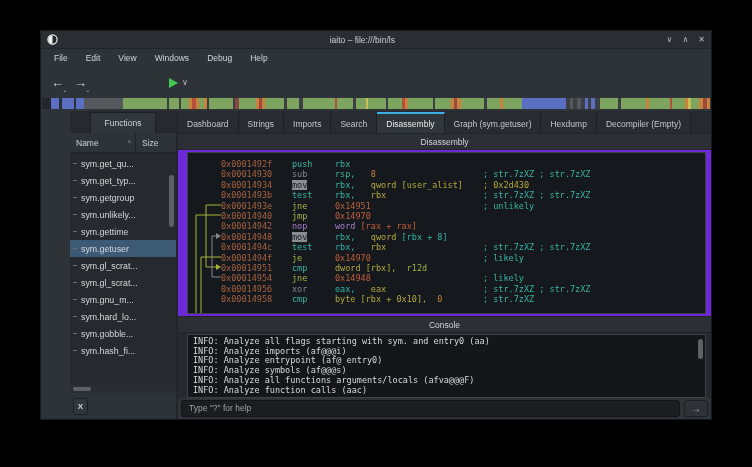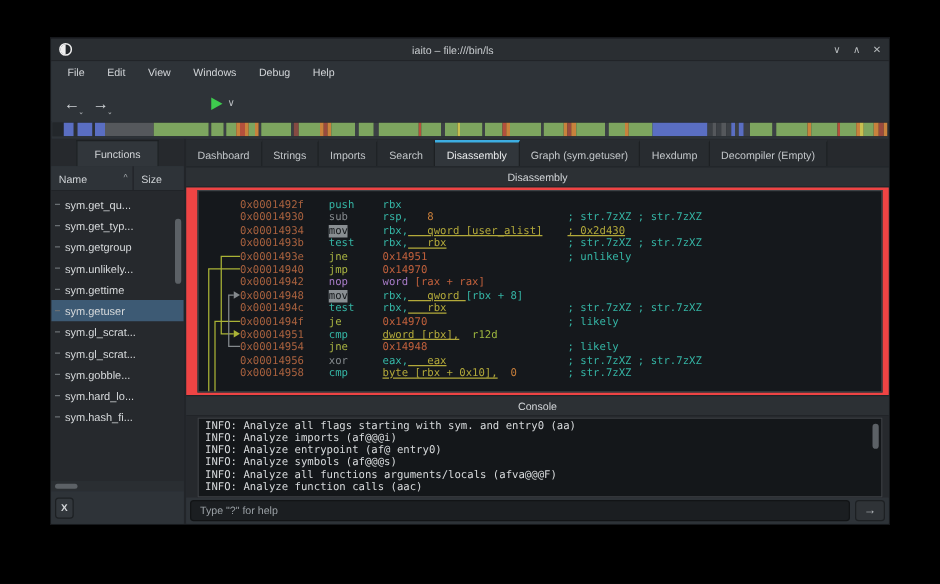--- a/index.html
+++ b/index.html
@@ -31,21 +31,21 @@
   .flag-input { position:absolute; left:158px; width:293px; height:16px; background:#1b1e21;
                 border:1px solid #121416; border-radius:3px; color:#9aa0a5; font-size:8.5px;
                 padding:0 7px; font-family:"Liberation Sans", sans-serif; }
   .flag-input::placeholder { color:#9aa0a5; }
 
   
   .memmap { height:11px; margin:1px 1px 2px 1px; display:flex; overflow:hidden; background:#23272b; flex:0 0 auto; }
   .memmap .seg { height:100%; }
 
   
-  .body { flex:1; display:flex; min-height:0; }
+  .body { flex:1; display:flex; min-height:0;margin-left:29px; }
 
   
   .left-panel { width:108px; flex:0 0 auto; display:flex; flex-direction:column;
                 border-right:2px solid #222529; background:#2e3338; }
   .left-tabstrip { height:22px; background:#26292d; display:flex; align-items:flex-end; flex:0 0 auto; }
   .left-tab { margin:0 auto; height:21px; background:#31363b; border:1px solid #1d2023; border-bottom:none;
               font-size:8.5px; color:#d2d5d8; display:flex; align-items:center; padding:0 14px; }
   .list-header { height:20px; display:flex; align-items:center; background:#2e3338;
                  border-bottom:1px solid #202327; font-size:8.5px; color:#cfd3d6; flex:0 0 auto; }
   .col-name { width:66px; padding-left:6px; display:flex; align-items:center; justify-content:space-between; border-right:1px solid #202327; height:100%; }
@@ -66,30 +66,30 @@
                color:#d2d5d8; font-size:8px; font-weight:bold; display:flex; align-items:center; justify-content:center; }
 
   
   .main { flex:1; display:flex; flex-direction:column; min-width:0; }
   .tabstrip { height:22px; background:#26292d; display:flex; align-items:flex-end; flex:0 0 auto; }
   .tab { height:21px; display:flex; align-items:center; padding:0 9px; font-size:8.5px; color:#c3c7ca;
          background:#282c30; border-right:1px solid #1d2023; border-top:2px solid transparent; }
   .tab.active { background:#31363b; color:#e9ebec; border-top:2px solid #3daee2; }
   .panel-title { height:17px; background:#2c3034; border-top:1px solid #212428; border-bottom:1px solid #212428;
                  display:flex; align-items:center; justify-content:center; font-size:8.5px; color:#d2d5d8; flex:0 0 auto; }
-  .disasm-wrap { height:166px; background:#ef4444; padding:2px 5px 2px 9px; flex:0 0 auto; }
+  .disasm-wrap { height:166px; background:#6d28d9; padding:2px 5px 2px 9px; flex:0 0 auto; }
   .disasm-box { width:100%; height:100%; background:#15181c; border:1px solid #3e4246; position:relative; overflow:hidden; }
   .arrow-svg { position:absolute; left:0; top:0; }
   .dis-rows { position:absolute; left:33px; top:6px; right:0;
               font-family:"DejaVu Sans Mono", monospace; font-size:8.5px; line-height:10.4px; white-space:pre; }
   .dis-row { position:relative; height:10.4px; }
   .d-addr { display:inline-block; width:71px; color:#a8613e; }
   .d-mn-cell { display:inline-block; width:43px; }
   .d-comment { position:absolute; left:262px; top:0; }
-  .c-teal { color:#35b5a5; } .c-yellow { color:#b3a93a;text-decoration:underline; } .c-orange { color:#c87e3a; }
+  .c-teal { color:#35b5a5; } .c-yellow { color:#b3a93a; } .c-orange { color:#c87e3a; }
   .c-target { color:#c0603c; } .c-purple { color:#a87cc8; } .c-gray { color:#83888c; }
   .c-olive { color:#a9b442; } .c-green2 { color:#9cb53e; }
   .mn-hl { background:#898e92; color:#16191c; }
 
   .console-wrap { flex:1; background:#26292d; padding:1px 5px 0 9px; min-height:0; position:relative; }
   .console-box { width:100%; height:100%; background:#14171a; border:1px solid #3e4246;
                  overflow:hidden; padding:2px 5px; font-family:"DejaVu Sans Mono", monospace;
                  font-size:8.5px; line-height:9.7px; color:#d6d9db; white-space:pre; }
   .console-scroll { position:absolute; right:8px; top:6px; width:5px; height:20px; background:#5c6166; border-radius:3px; }
 
@@ -255,25 +255,29 @@
           <div class="fn-item">
             <span class="tick"></span>
             <span>sym.gl_scrat...</span>
           </div>
           <div class="fn-item">
             <span class="tick"></span>
             <span>sym.gl_scrat...</span>
           </div>
           <div class="fn-item">
             <span class="tick"></span>
+            <span>sym.gnu_m...</span>
+          </div>
+          <div class="fn-item">
+            <span class="tick"></span>
+            <span>sym.hard_lo...</span>
+          </div>
+          <div class="fn-item">
+            <span class="tick"></span>
             <span>sym.gobble...</span>
-          </div>
-          <div class="fn-item">
-            <span class="tick"></span>
-            <span>sym.hard_lo...</span>
           </div>
           <div class="fn-item">
             <span class="tick"></span>
             <span>sym.hash_fi...</span>
           </div>
           <div class="v-scroll"></div>
         </div>
       <div class="h-scroll">
         <div class="h-thumb"></div>
       </div>

